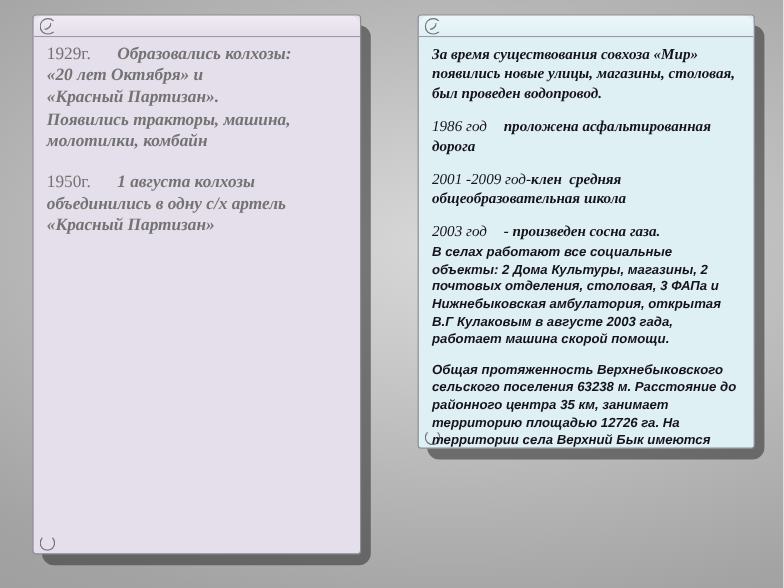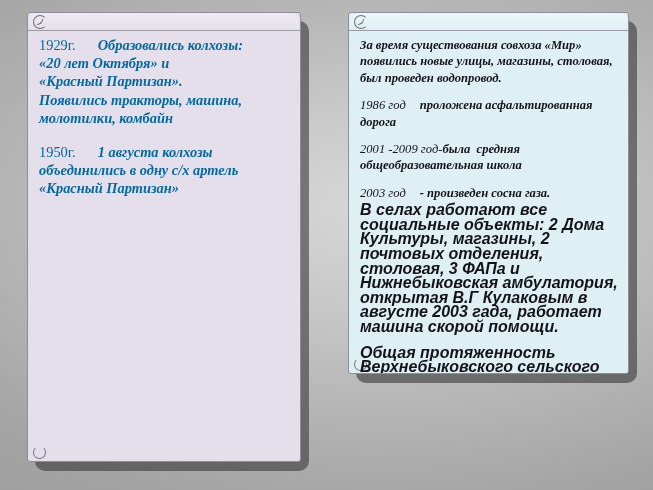--- a/index.html
+++ b/index.html
@@ -94,21 +94,21 @@
   #panel-left .panel-content { padding-top: 5px; }
 
   
   #panel-right { left: 348px; top: 12px; width: 281px; height: 362px; }
   #panel-right .panel-body { background: #dff0f4; }
   #panel-right .panel-top { background: linear-gradient(#ecf7fa, #dff0f4); }
 
   
   .tl-block {
     margin: 0 0 16px 0;
-    color: #0369a1;
+    color: #737373;
     font-size: 14.4px;
     line-height: 18.2px;
     font-weight: bold;
     font-style: italic;
     font-family: "Liberation Serif", serif;
     white-space: pre-wrap;
   }
   .tl-block:last-child { margin-bottom: 0; }
   .tl-year {
     font-style: normal;
@@ -125,21 +125,21 @@
     white-space: pre-wrap;
   }
   .rp-block:last-child { margin-bottom: 0; }
   .rp-serif {
     font-family: "Liberation Serif", serif;
     font-size: 12.6px;
     line-height: 16.4px;
   }
   .rp-sans {
     font-family: "Liberation Sans", sans-serif;
-    font-size: 16px;
+    font-size: 11px;
     line-height: 14.6px;
   }
   .rp-year {
     font-weight: normal;
     font-family: "Liberation Serif", serif;
   }
   .rp-tab { display: inline-block; width: 14px; }
 </style>
 </head>
 <body>
@@ -177,21 +177,21 @@
       <div class="panel-top">
         <span class="curl"></span>
       </div>
       <span class="curl-bottom"></span>
       <div class="panel-content">
 
         <div class="rp-block rp-serif"><span>За время существования совхоза «Мир» появились новые улицы, магазины, столовая, был проведен водопровод.</span></div>
 
         <div class="rp-block rp-serif"><span class="rp-year">1986 год</span><span class="rp-tab"></span><span>проложена асфальтированная дорога</span></div>
 
-        <div class="rp-block rp-serif"><span class="rp-year">2001 -2009 год-</span><span>была  средняя общеобразовательная школа</span></div>
+        <div class="rp-block rp-serif"><span class="rp-year">2001 -2009 год-</span><span>клен  средняя общеобразовательная школа</span></div>
 
         <div class="rp-block rp-serif" style="margin-bottom:2px"><span class="rp-year">2003 год</span><span class="rp-tab"></span><span>- произведен сосна газа.</span></div>
 
         <div class="rp-block rp-sans"><span>В селах работают все социальные объекты: 2 Дома Культуры, магазины, 2 почтовых отделения, столовая, 3 ФАПа и Нижнебыковская амбулатория, открытая В.Г Кулаковым в августе 2003 гада, работает машина скорой помощи.</span></div>
 
         <div class="rp-block rp-sans"><span>Общая протяженность Верхнебыковского сельского поселения 63238 м. Расстояние до районного центра 35 км, занимает территорию площадью 12726 га. На территории села Верхний Бык имеются лесопосадки, в которых растут береза, липа, дуб, клен, сосна. Недра села содержат залежи песка, глины.Поселение имеет 10487 г сельхозугодий, т.ч. 16 га сады. В ведении поселения  находится 3904 га земли: пашня, сенокосы, пастбища, земля подсобных хозяйств жителей села.</span></div>
 
       </div>
     </div>
   </div>

